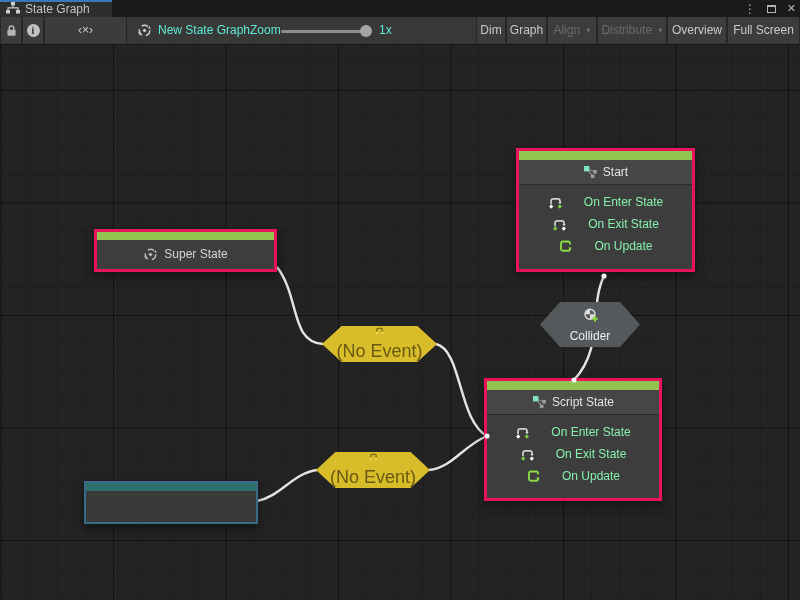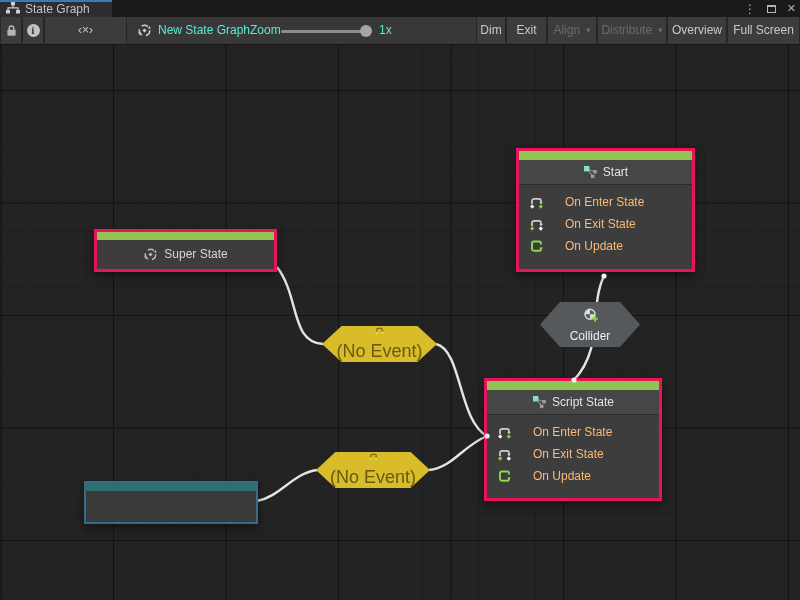--- a/index.html
+++ b/index.html
@@ -42,21 +42,21 @@
   .wire-dots{position:absolute;left:0;top:0;z-index:3;pointer-events:none;}
 
   
   .node{position:absolute;z-index:2;background:#3d3d3d;box-shadow:0 4px 9px rgba(0,0,0,0.45);}
   .node.selected{border:3px solid #e8135c;}
   .strip{height:9px;background:#93c350;}
   .strip.teal{height:8px;background:#2c6f6c;}
   .nhead{height:25px;background:#464646;border-bottom:1px solid #2c2c2c;
          display:flex;align-items:center;justify-content:center;gap:6px;color:#e3e3e3;font-size:12px;}
   .nbody{padding:6px 10px 0 10px;}
-  .nrow{height:22px;display:flex;align-items:center;gap:21px;color:#fdba74;font-size:12px;}
+  .nrow{height:22px;display:flex;align-items:center;gap:21px;color:#86efac;font-size:12px;justify-content:center;}
   .ntitle-only{height:28px;display:flex;align-items:center;justify-content:center;gap:6px;color:#d6d6d6;font-size:12px;}
   .node.anystate{border:2px solid #3a6a8a;background:#3a3a3a;}
   .node.anystate .ntitle-only{height:29px;color:#d8d8d8;}
 
   
   .hex{position:absolute;z-index:2;display:flex;align-items:center;justify-content:center;gap:6px;
        clip-path:polygon(20% 0%,80% 0%,100% 50%,80% 100%,20% 100%,0% 50%);
        filter:drop-shadow(0 3px 4px rgba(0,0,0,0.45));flex-direction:column;}
   .hex.collider{background:#56595b;color:#ededed;font-size:12px;}
   .hex.event{background:#d8bc2a;color:#6a5a12;font-size:18px;
@@ -107,21 +107,21 @@
       </svg>
       <span>New State Graph</span>
     </div>
 
     <div class="tlabel" style="left:250px">Zoom</div>
     <div class="slider-track" style="left:281px;width:88px"></div>
     <div class="slider-handle" style="left:360px"></div>
     <div class="tlabel" style="left:379px">1x</div>
 
     <div class="tbtn" style="left:476px;width:30px">Dim</div>
-    <div class="tbtn" style="left:506px;width:41px">Exit</div>
+    <div class="tbtn" style="left:506px;width:41px">Graph</div>
     <div class="tbtn disabled" style="left:547px;width:50px">
       <span>Align</span>
       <span class="dd-arrow">▾</span>
     </div>
     <div class="tbtn disabled" style="left:597px;width:70px">
       <span>Distribute</span>
       <span class="dd-arrow">▾</span>
     </div>
     <div class="tbtn" style="left:667px;width:60px">Overview</div>
     <div class="tbtn" style="left:727px;width:73px">Full Screen</div>

